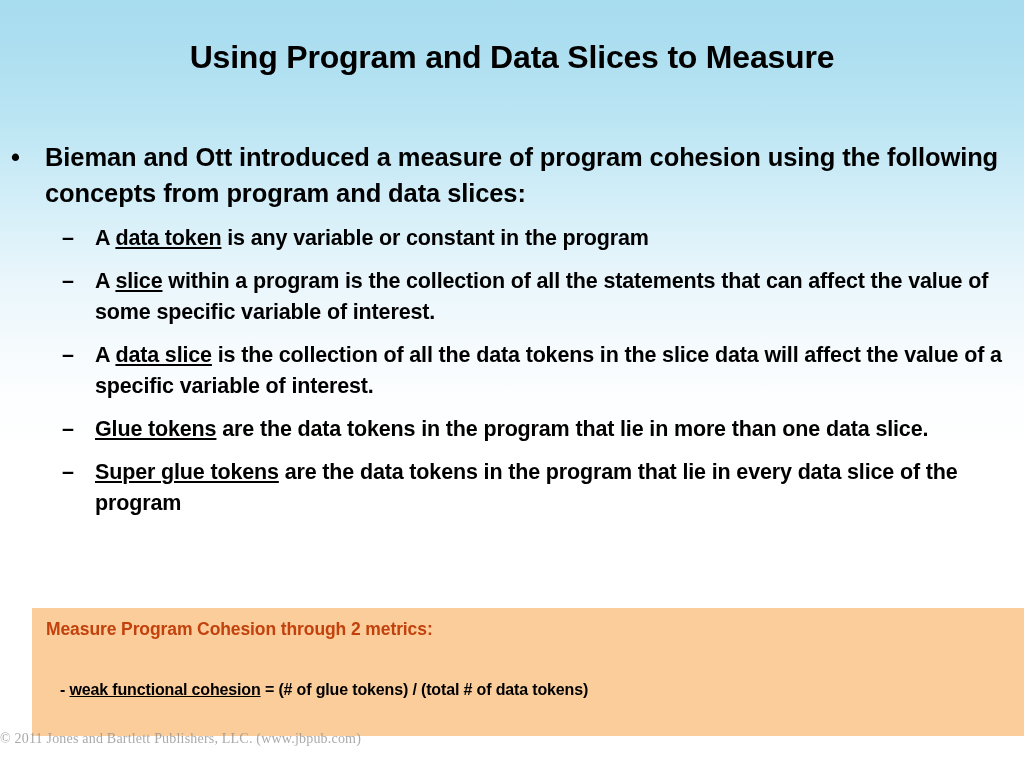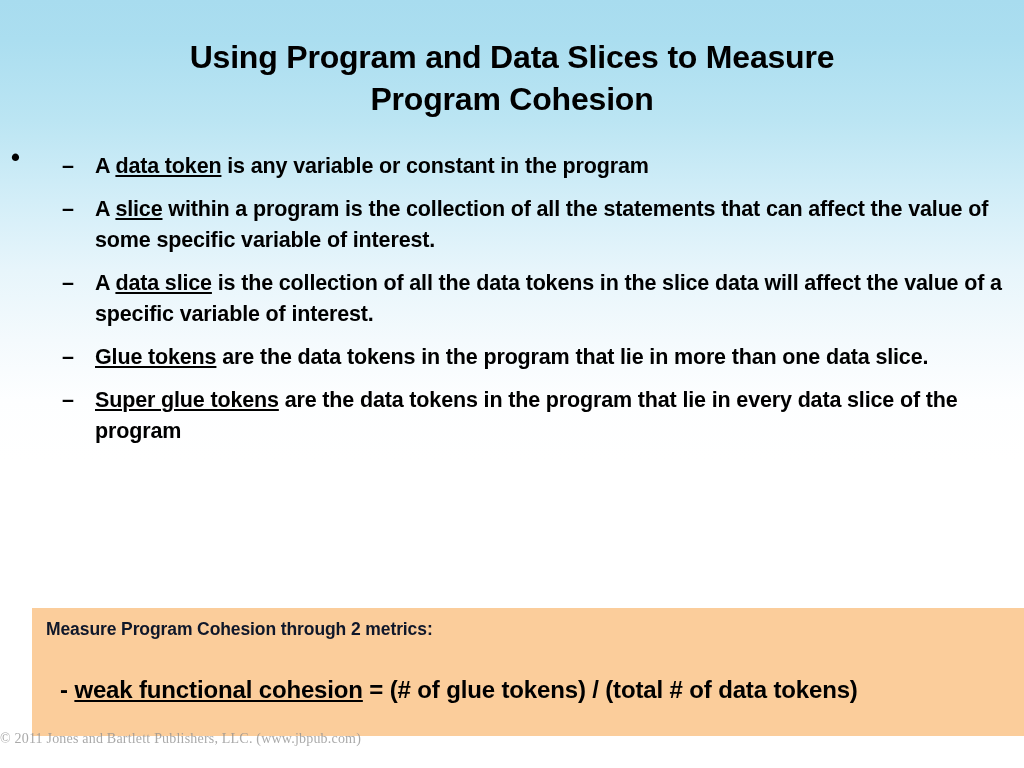--- a/index.html
+++ b/index.html
@@ -101,29 +101,29 @@
     top: 608px;
     width: 992px;
     height: 128px;
     background: #fbcd9b;
     box-sizing: border-box;
     padding: 9px 0 0 14px;
   }
   .callout-title {
     font-size: 17.5px;
     font-weight: bold;
-    color: #0f172a;
+    color: #c2410c;
     line-height: 24px;
     letter-spacing: -0.1px;
   }
   .metric-list {
     margin-top: 34px;
   }
   .metric-line {
-    font-size: 24px;
+    font-size: 16px;
     font-weight: bold;
     color: #000000;
     line-height: 30px;
     letter-spacing: -0.15px;
     padding-left: 14px;
   }
 
   
   .footer {
     position: absolute;
@@ -137,27 +137,27 @@
     letter-spacing: 0.2px;
   }
 </style>
 </head>
 <body>
 
 <div id="slide">
 
   <div class="title-block">
     <div class="title-line">Using Program and Data Slices to Measure</div>
-    <div class="title-line">Program Cohesion</div>
   </div>
 
   <div class="body-block">
 
     <div class="l1">
       <span class="marker">•</span>
+      <span>Bieman and Ott introduced a measure of program cohesion using the following concepts from program and data slices:</span>
     </div>
 
     <div class="l2 gap">
       <span class="marker">–</span>
       <span>A </span><span class="u">data token</span><span> is any variable or constant in the program</span>
     </div>
 
     <div class="l2 gap">
       <span class="marker">–</span>
       <span>A </span><span class="u">slice</span><span> within a program is the collection of all the statements that can affect the value of some specific variable of interest.</span>

